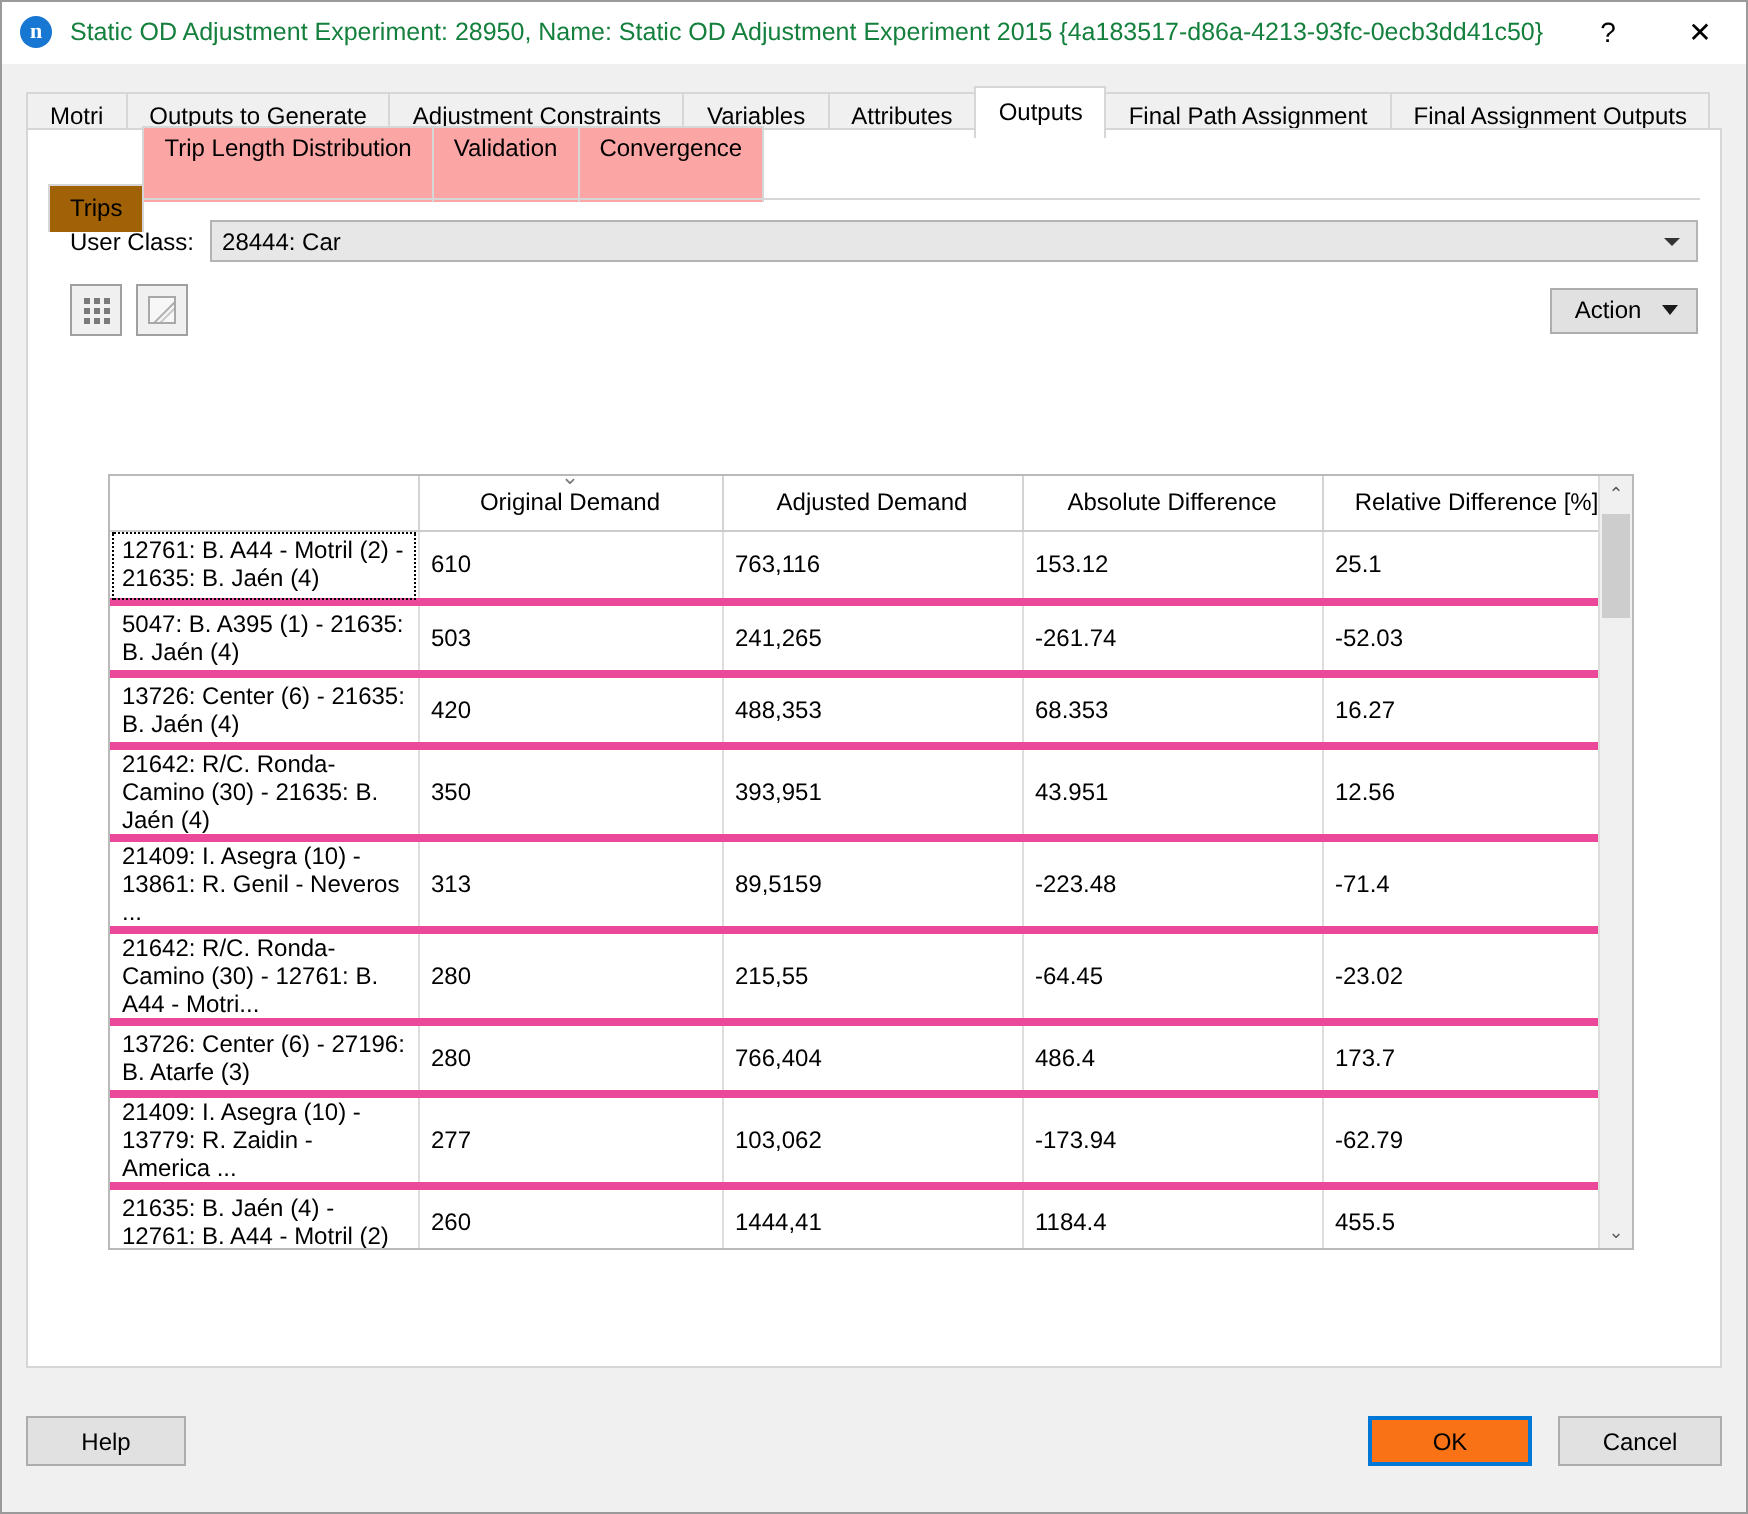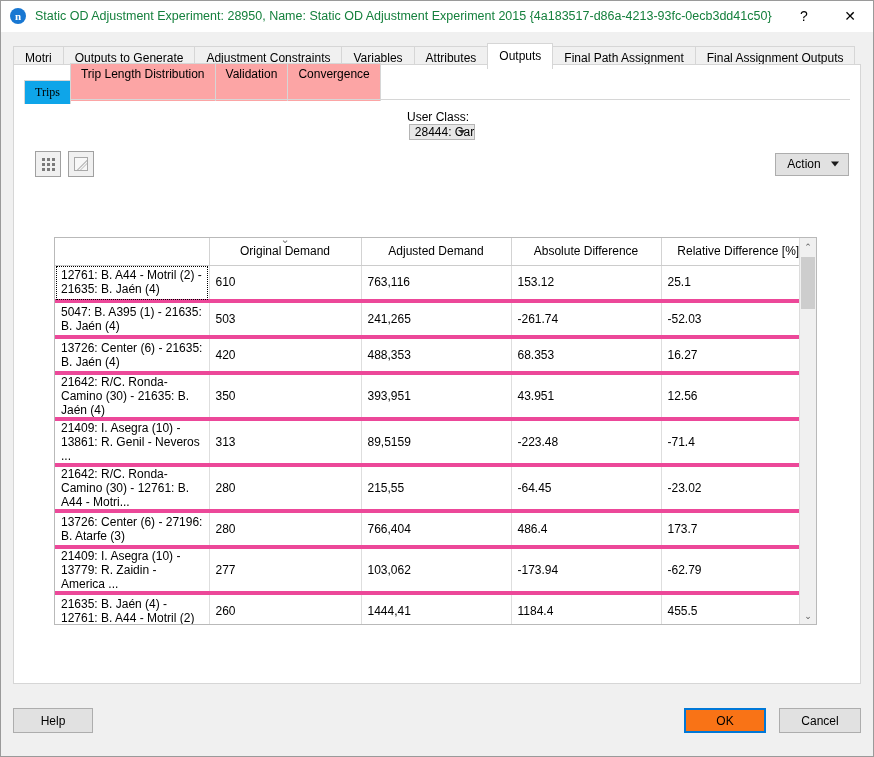--- a/index.html
+++ b/index.html
@@ -118,40 +118,38 @@
     background: #fca5a5;
     border: 1px solid #d6d6d6;
     border-bottom: none;
     font-size: 12px;
     position: relative;
     top: 1px;
     white-space: nowrap;
   }
   .subtab + .subtab { margin-left: -1px; }
   .subtab.selected {
-    background: #0ea5e9;
+    background: #a16207;
     height: 24px;
     line-height: 23px;
-    top: 4px;
+    top: 16px;
     z-index: 3;
-    font-family: Liberation Serif, serif;
   }
   .subtab-underline {
     position: absolute;
     left: 10px; right: 10px; bottom: 0;
     height: 1px; background: #d6d6d6;
     z-index: 1;
   }
 
   
   .userclass-row {
     display: flex;
     align-items: center;
     margin: 10px 11px 0 21px;
-    flex-direction: column;
   }
   .userclass-label {
     font-size: 12px;
     margin-right: 8px;
     white-space: nowrap;
   }
   .combo {
     flex: 1;
     height: 21px;
     background: #e7e7e7;

